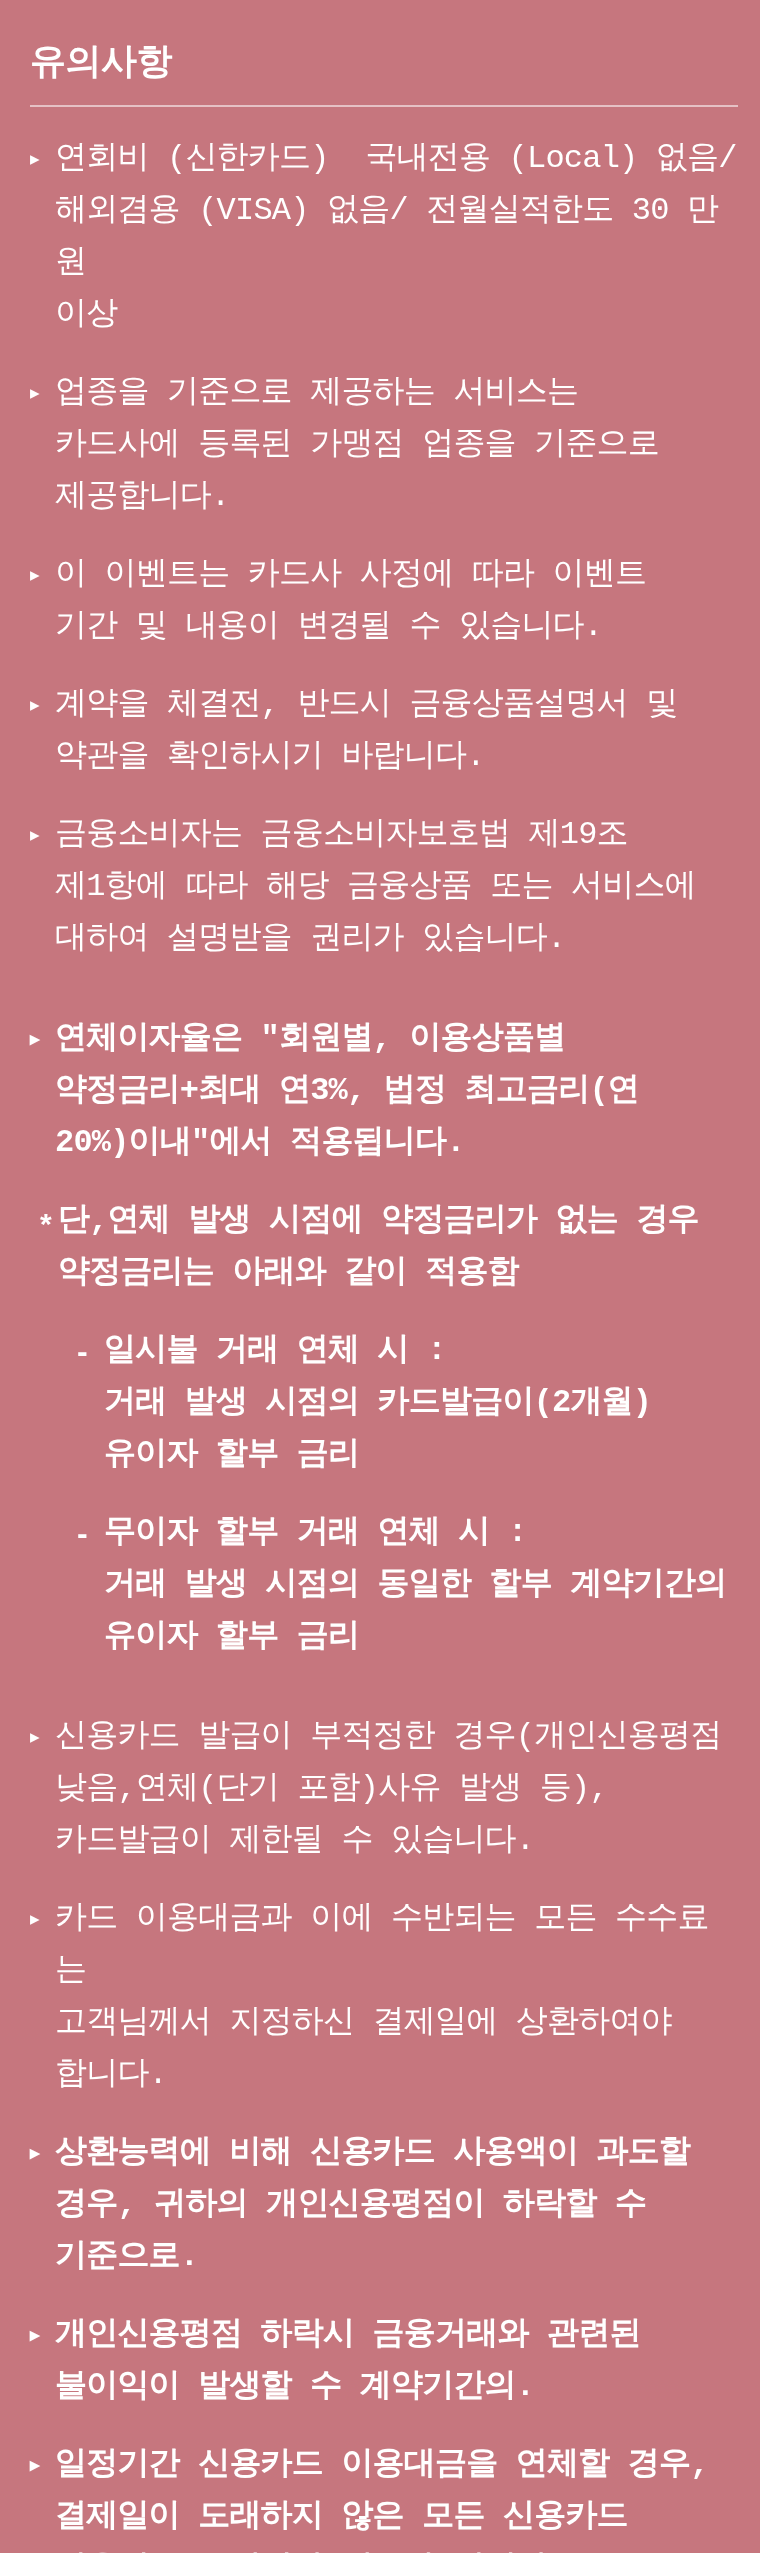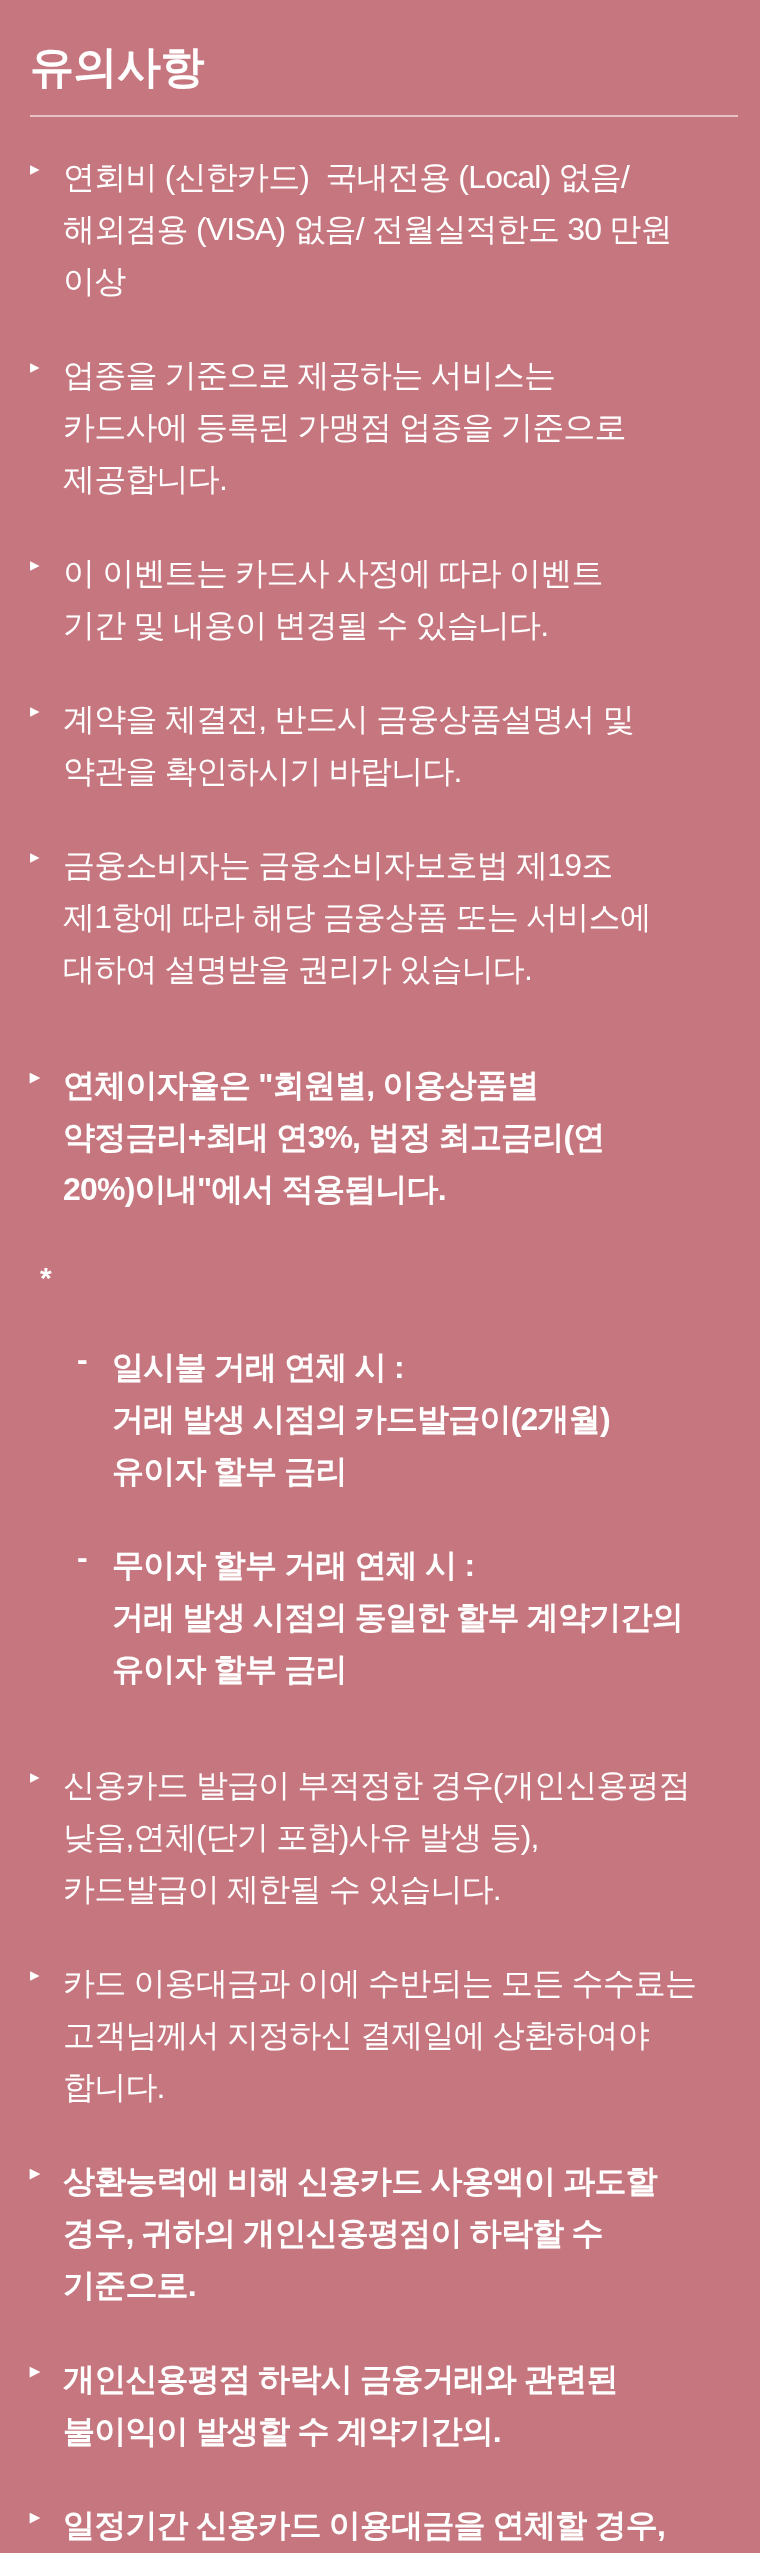--- a/index.html
+++ b/index.html
@@ -8,21 +8,21 @@
     height: 2553px;
     box-sizing: border-box;
     background: #c6767e;
     color: #ffffff;
     font-family: "Liberation Sans", sans-serif;
     overflow: hidden;
   }
   .wrap { padding: 38px 22px 0 30px; }
   .title {
     margin: 0;
-    font-size: 44px;
+    font-size: 36px;
     font-weight: 700;
     line-height: 1.3;
     letter-spacing: -0.5px;
   }
   .divider {
     border: none;
     border-top: 2px solid rgba(255,255,255,0.55);
     margin: 20px 0 0 0;
   }
   .list { margin-top: 26px; }
@@ -36,21 +36,21 @@
   }
   .gap-lg { margin-top: 48px; }
   .w-bold { font-weight: 700; }
   .w-regular { font-weight: 400; }
   .marker { flex: 0 0 auto; }
   .lvl-bullet .marker { width: 25px; font-size: 19px; line-height: 52px; }
   .lvl-star  { padding-left: 10px; }
   .lvl-star .marker { width: 18px; font-size: 30px; line-height: 58px; }
   .lvl-dash  { padding-left: 47px; }
   .lvl-dash .marker { width: 27px; }
-  .txt { margin: 8px; white-space: pre-wrap; }
+  .txt { margin: 0; white-space: pre-wrap; font-family: Liberation Mono, monospace; }
 </style>
 </head>
 <body style="background: rgb(198, 118, 126); color: rgb(255, 255, 255);">
 
 <div class="wrap">
   <h2 class="title">유의사항</h2>
   <hr class="divider">
   <div class="list">
       <div class="item lvl-bullet w-regular">
     <span class="marker">▸</span>
@@ -81,20 +81,22 @@
 대하여 설명받을 권리가 있습니다.</p>
   </div>
       <div class="item lvl-bullet w-bold gap-lg">
     <span class="marker">▸</span>
     <p class="txt">연체이자율은 "회원별, 이용상품별
 약정금리+최대 연3%, 법정 최고금리(연
 20%)이내"에서 적용됩니다.</p>
   </div>
       <div class="item lvl-star w-bold">
     <span class="marker">*</span>
+    <p class="txt">단,연체 발생 시점에 약정금리가 없는 경우
+약정금리는 아래와 같이 적용함</p>
   </div>
       <div class="item lvl-dash w-bold">
     <span class="marker">-</span>
     <p class="txt">일시불 거래 연체 시 :
 거래 발생 시점의 카드발급이(2개월)
 유이자 할부 금리</p>
   </div>
       <div class="item lvl-dash w-bold">
     <span class="marker">-</span>
     <p class="txt">무이자 할부 거래 연체 시 :

